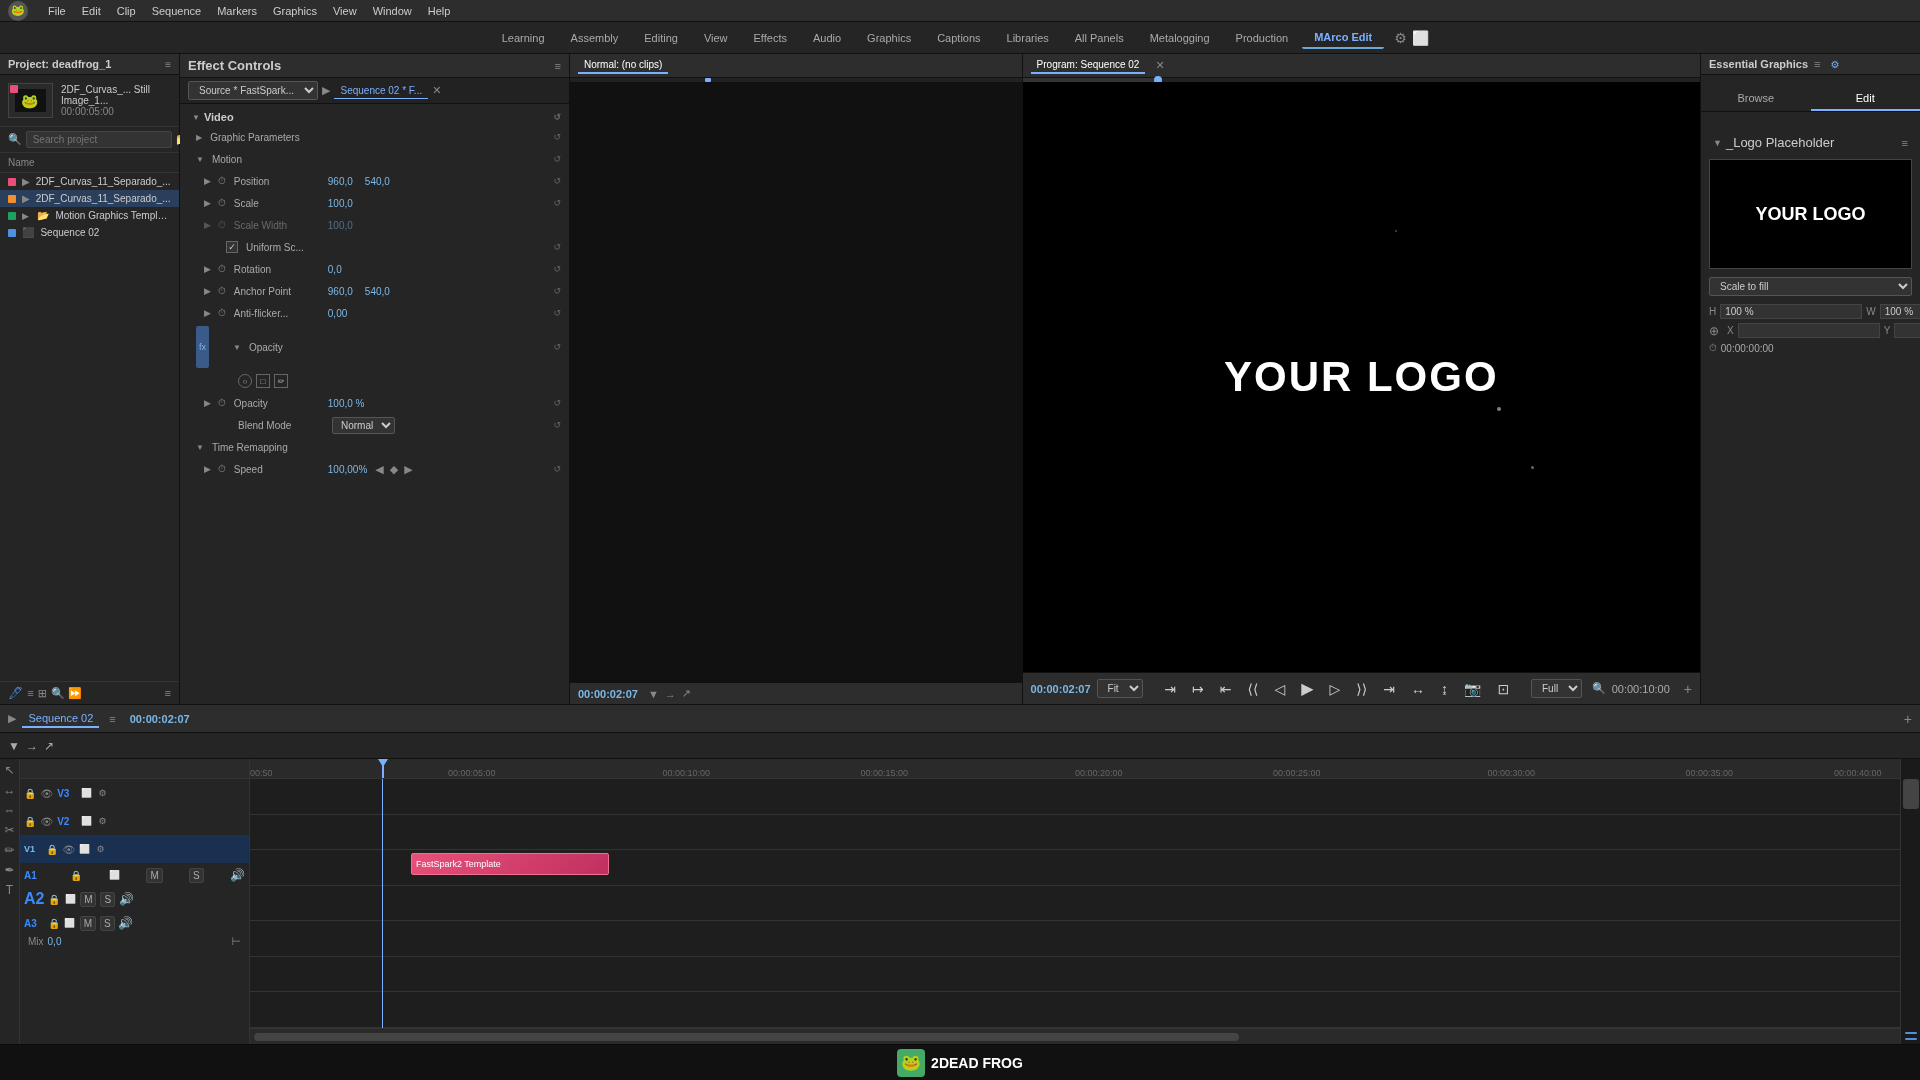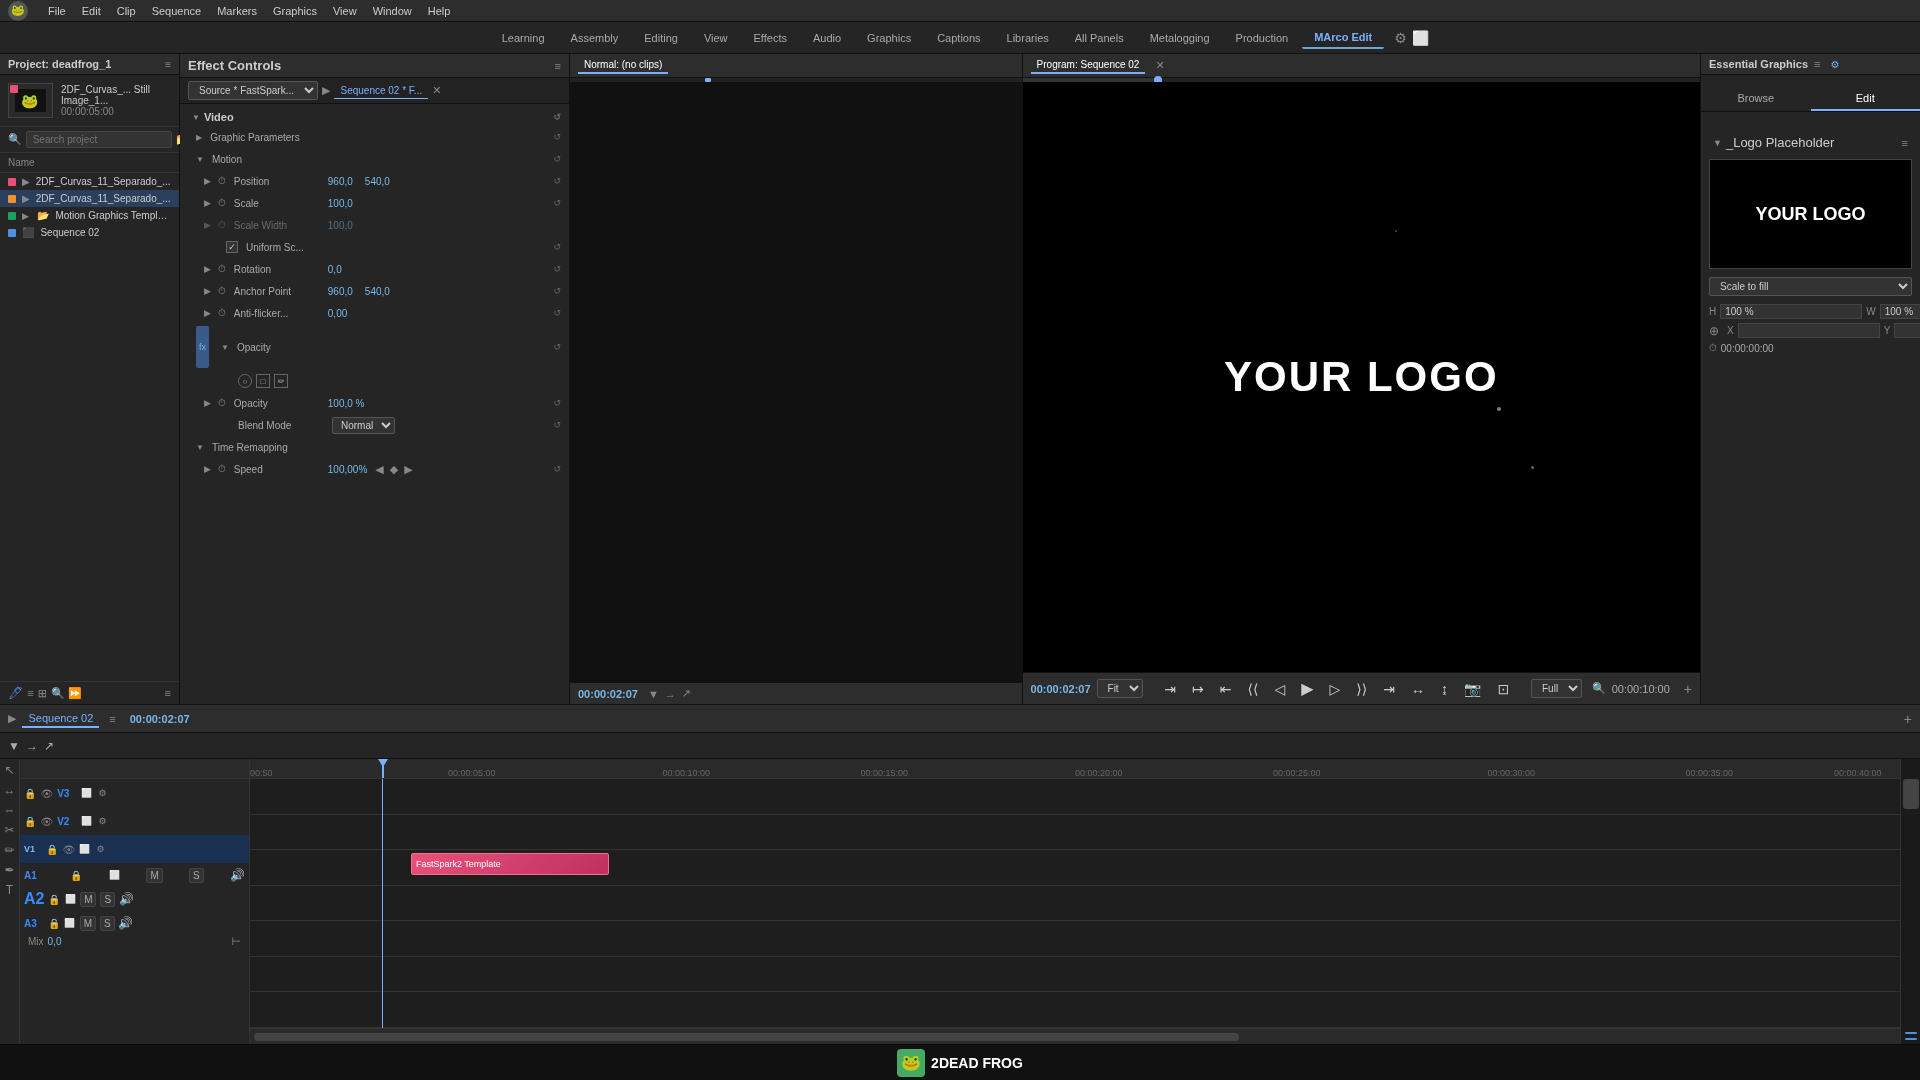--- a/index.html
+++ b/index.html
@@ -60,21 +60,21 @@
     .ec-row-label { color: #aaa; font-size: 10px; width: 90px; flex-shrink: 0; }
     .ec-row-value { color: #7ab8e8; font-size: 10px; cursor: pointer; }
     .ec-row-value2 { color: #7ab8e8; font-size: 10px; margin-left: 8px; cursor: pointer; }
     .ec-reset-btn { color: #666; font-size: 9px; margin-left: auto; cursor: pointer; }
     .ec-checkbox { width: 12px; height: 12px; border: 1px solid #666; background: #333; display: flex; align-items: center; justify-content: center; font-size: 9px; cursor: pointer; }
     .ec-blend-select { background: #333; border: 1px solid #555; color: #ccc; padding: 1px 4px; font-size: 10px; border-radius: 2px; }
     .ec-opacity-icons { display: flex; gap: 4px; margin-right: 4px; }
     .ec-opacity-icon { width: 14px; height: 14px; border: 1px solid #666; display: flex; align-items: center; justify-content: center; font-size: 8px; cursor: pointer; color: #aaa; }
     .ec-expand { color: #888; font-size: 9px; width: 10px; }
     .ec-stopwatch { color: #888; font-size: 10px; cursor: pointer; margin-right: 4px; }
-    .ec-fx-badge { background: #3a5a8a; color: #7ab8e8; font-size: 9px; padding: 16px 3px; border-radius: 2px; margin-right: 8px; }
+    .ec-fx-badge { background: #3a5a8a; color: #7ab8e8; font-size: 9px; padding: 16px 3px; border-radius: 2px; margin-right: 20px; }
     .section-chevron { font-size: 8px; color: #888; }
 
     
     .preview-area { flex: 1; display: flex; flex-direction: column; background: #1a1a1a; }
     .preview-top { display: flex; flex: 1; }
     .preview-source { flex: 1; display: flex; flex-direction: column; border-right: 1px solid #111; }
     .preview-program { flex: 1.5; display: flex; flex-direction: column; }
     .preview-header { background: #2d2d2d; padding: 3px 8px; display: flex; align-items: center; gap: 6px; border-bottom: 1px solid #111; }
     .preview-tab { color: #aaa; font-size: 10px; padding: 2px 6px; cursor: pointer; }
     .preview-tab.active { color: #fff; border-bottom: 2px solid #7ab0ff; }

